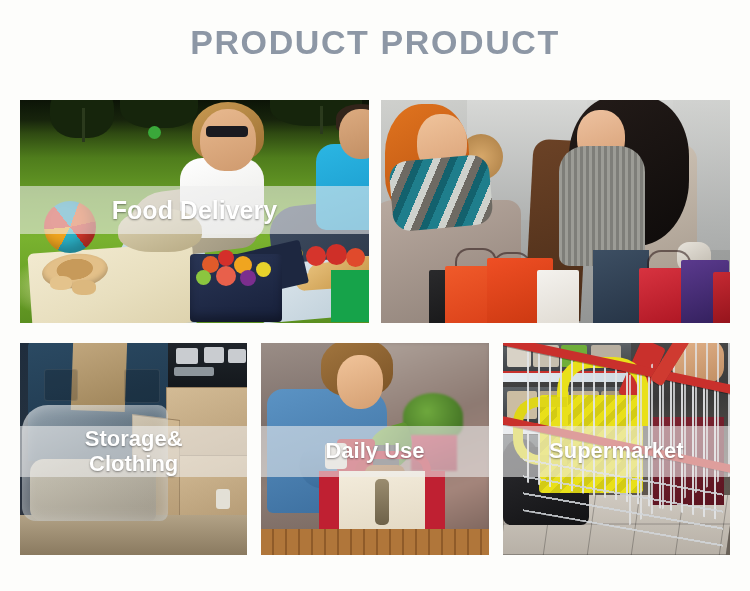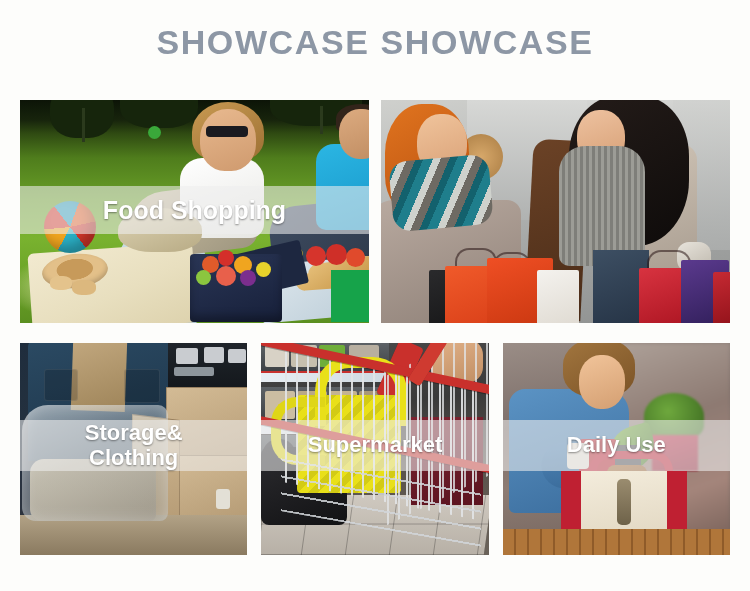--- a/index.html
+++ b/index.html
@@ -83,21 +83,21 @@
     z-index: 6;
     padding: 4px 6px;
     box-sizing: border-box;
   }
   .card.big .caption {
     top: 86px;
     height: 48px;
     font-size: 25px;
   }
   .card.small .caption {
-    top: 77px;
+    top: 83px;
     height: 51px;
     font-size: 22px;
   }
   .caption span { display: block; }
 
   
 
   
   .pic-picnic { background:
       radial-gradient(ellipse 120px 50px at 20% 84%, rgba(255,245,205,0.95), rgba(255,245,205,0) 70%),
@@ -253,21 +253,21 @@
       linear-gradient(180deg,#cfc9c0,#b7b0a6);
     transform: skewX(-8deg); }
   .sp-darkobj { position:absolute; left:0px; top:104px; width:86px; height:78px; border-radius:8px;
     background: linear-gradient(160deg,#2c2c30,#121214); }
 </style>
 </head>
 <body>
 
 <div class="page">
 
-  <div class="page-title">SHOWCASE SHOWCASE</div>
+  <div class="page-title">PRODUCT PRODUCT</div>
 
   <div class="grid-top">
 
     <div class="card big">
       <div class="photo pic-picnic">
         <div class="pk-tree" style="left:30px;top:-18px;width:64px;height:56px;"></div>
         <div class="pk-tree" style="left:100px;top:-22px;width:78px;height:50px;"></div>
         <div class="pk-tree" style="left:250px;top:-20px;width:92px;height:46px;"></div>
         <div class="pk-pole" style="left:62px;top:8px;height:34px;"></div>
         <div class="pk-pole" style="left:206px;top:4px;height:30px;"></div>
@@ -302,21 +302,21 @@
         <div class="pk-fruit" style="left:214px;top:156px;width:18px;height:18px;background:#f0a51f;"></div>
         <div class="pk-fruit" style="left:196px;top:166px;width:20px;height:20px;background:#e8604b;"></div>
         <div class="pk-fruit" style="left:176px;top:170px;width:15px;height:15px;background:#8bc63f;"></div>
         <div class="pk-fruit" style="left:220px;top:170px;width:16px;height:16px;background:#7b2e8e;"></div>
         <div class="pk-fruit" style="left:236px;top:162px;width:15px;height:15px;background:#e7d22b;"></div>
         <div class="pk-green"></div>
         <div class="pk-fruit" style="left:30px;top:176px;width:22px;height:14px;background:#e4c38c;border-radius:40%;"></div>
         <div class="pk-fruit" style="left:52px;top:180px;width:24px;height:15px;background:#dcb87e;border-radius:40%;"></div>
       </div>
       <div class="caption">
-        <span>Food Shopping</span>
+        <span>Food Delivery</span>
       </div>
     </div>
 
     <div class="card big">
       <div class="photo pic-shop">
         <div class="sh-bld" style="left:86px;top:0;width:120px;height:120px;"></div>
         <div class="sh-bld" style="left:206px;top:0;width:86px;height:96px;opacity:.85;"></div>
         <div class="sh-bld" style="left:292px;top:0;width:60px;height:150px;opacity:.7;"></div>
         <div class="sh-w2coat"></div>
         <div class="sh-w2coat2"></div>
@@ -364,20 +364,47 @@
         <div class="st-table"></div>
         <div class="st-bagcontent"></div>
         <div class="st-bag"></div>
         <div class="st-pocket" style="left:196px;top:146px;width:14px;height:20px;background:#e3e0d6;border:none;"></div>
       </div>
       <div class="caption">
         <div>
           <span>Storage&amp;</span>
           <span>Clothing</span>
         </div>
+      </div>
+    </div>
+
+    <div class="card small">
+      <div class="photo pic-daily">
+        <div class="dl-bg-blur"></div>
+        <div class="dl-plant"></div>
+        <div class="dl-pot"></div>
+        <div class="dl-shirt"></div>
+        <div class="dl-hair"></div>
+        <div class="dl-face"></div>
+        <div class="dl-arm"></div>
+        <div class="dl-leaf"></div>
+        <div class="dl-item" style="left:76px;top:96px;width:38px;height:34px;background:#b8232f;"></div>
+        <div class="dl-item" style="left:64px;top:100px;width:22px;height:26px;background:#e4e0d6;"></div>
+        <div class="dl-item" style="left:112px;top:102px;width:26px;height:28px;background:#4a4a50;"></div>
+        <div class="dl-item" style="left:104px;top:122px;width:40px;height:44px;background:linear-gradient(160deg,#a56a34,#7a4a21);border-radius:8px;"></div>
+        <div class="dl-tote-handle"></div>
+        <div class="dl-tote"></div>
+        <div class="dl-tote-red-l"></div>
+        <div class="dl-tote-red-r"></div>
+        <div class="dl-tote-base"></div>
+        <div class="dl-item" style="left:114px;top:136px;width:14px;height:46px;background:linear-gradient(180deg,#9a8c6f,#6e6249);border-radius:5px;"></div>
+        <div class="dl-deck"></div>
+      </div>
+      <div class="caption">
+        <span>Daily Use</span>
       </div>
     </div>
 
     <div class="card small">
       <div class="photo pic-super">
         <div class="sp-shelf" style="top:0;height:30px;"></div>
         <div class="sp-shelf" style="top:44px;height:34px;"></div>
         <div class="sp-shelf" style="top:92px;height:34px;"></div>
         <div class="sp-pkg" style="left:4px;top:2px;width:24px;height:22px;background:#d8d2c6;"></div>
         <div class="sp-pkg" style="left:30px;top:2px;width:26px;height:22px;background:#c6bfae;"></div>
@@ -408,41 +435,14 @@
         <div class="sp-bars-h" style="left:20px;top:120px;width:200px;height:66px;transform:skewY(10deg);"></div>
         <div class="sp-cart-rail" style="left:-4px;top:18px;width:240px;height:9px;transform:rotate(12deg);"></div>
         <div class="sp-cart-rail" style="left:-6px;top:98px;width:244px;height:8px;transform:rotate(12deg);"></div>
         <div class="sp-cart-rail" style="left:160px;top:-10px;width:14px;height:54px;transform:rotate(32deg);background:#cf3a30;"></div>
       </div>
       <div class="caption">
         <span>Supermarket</span>
       </div>
     </div>
 
-    <div class="card small">
-      <div class="photo pic-daily">
-        <div class="dl-bg-blur"></div>
-        <div class="dl-plant"></div>
-        <div class="dl-pot"></div>
-        <div class="dl-shirt"></div>
-        <div class="dl-hair"></div>
-        <div class="dl-face"></div>
-        <div class="dl-arm"></div>
-        <div class="dl-leaf"></div>
-        <div class="dl-item" style="left:76px;top:96px;width:38px;height:34px;background:#b8232f;"></div>
-        <div class="dl-item" style="left:64px;top:100px;width:22px;height:26px;background:#e4e0d6;"></div>
-        <div class="dl-item" style="left:112px;top:102px;width:26px;height:28px;background:#4a4a50;"></div>
-        <div class="dl-item" style="left:104px;top:122px;width:40px;height:44px;background:linear-gradient(160deg,#a56a34,#7a4a21);border-radius:8px;"></div>
-        <div class="dl-tote-handle"></div>
-        <div class="dl-tote"></div>
-        <div class="dl-tote-red-l"></div>
-        <div class="dl-tote-red-r"></div>
-        <div class="dl-tote-base"></div>
-        <div class="dl-item" style="left:114px;top:136px;width:14px;height:46px;background:linear-gradient(180deg,#9a8c6f,#6e6249);border-radius:5px;"></div>
-        <div class="dl-deck"></div>
-      </div>
-      <div class="caption">
-        <span>Daily Use</span>
-      </div>
-    </div>
-
   </div>
 </div>
 
 </body></html>

